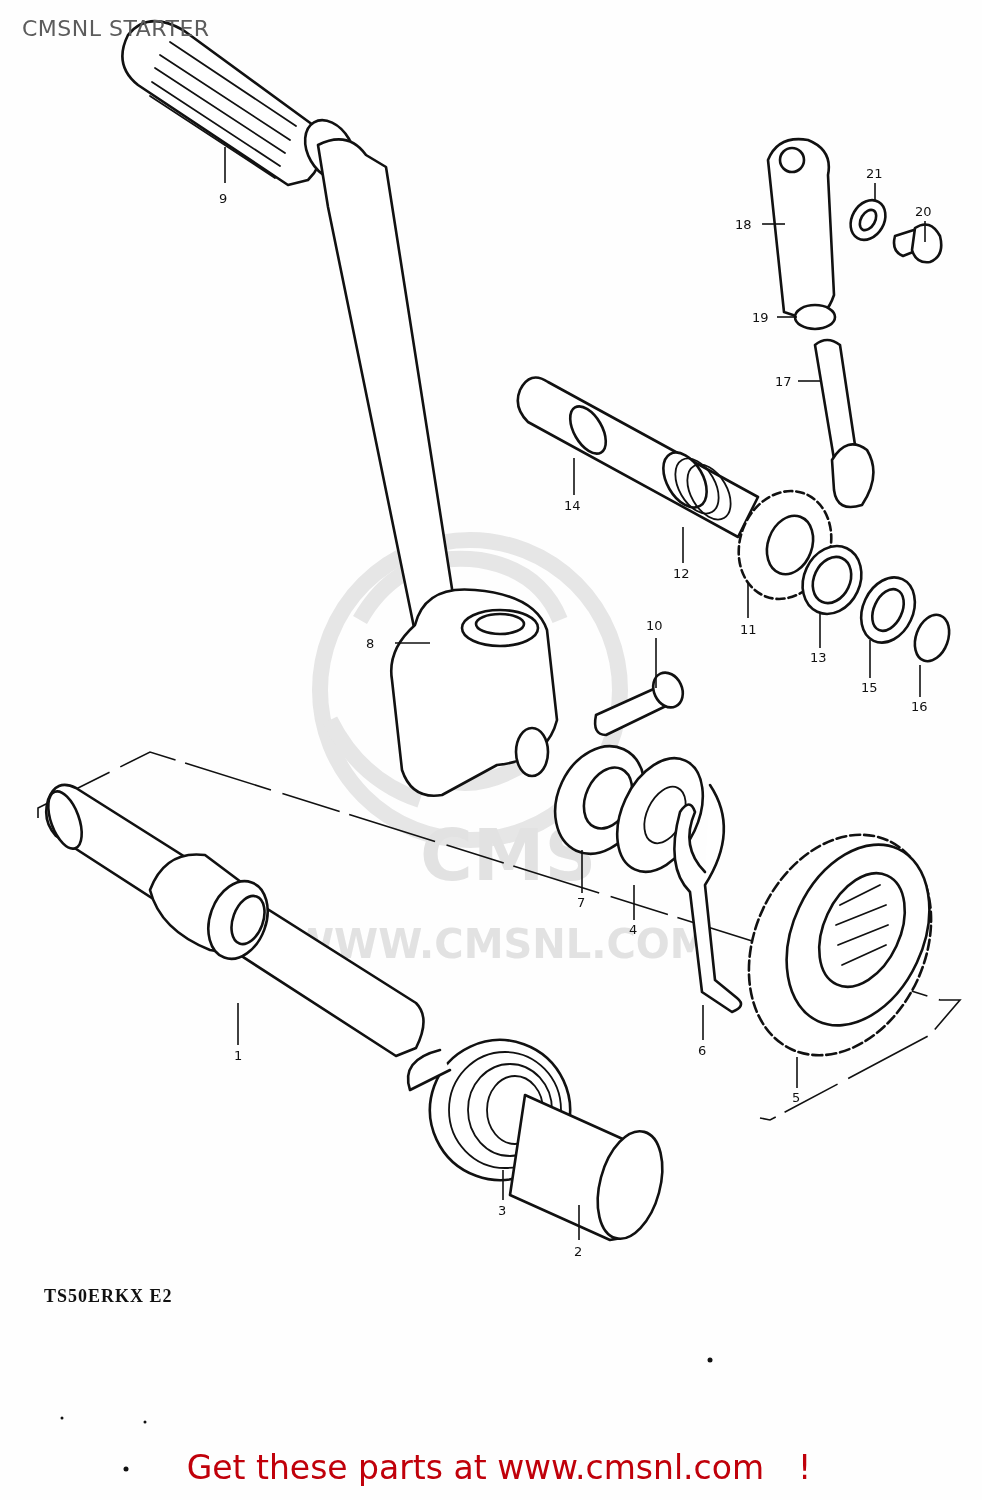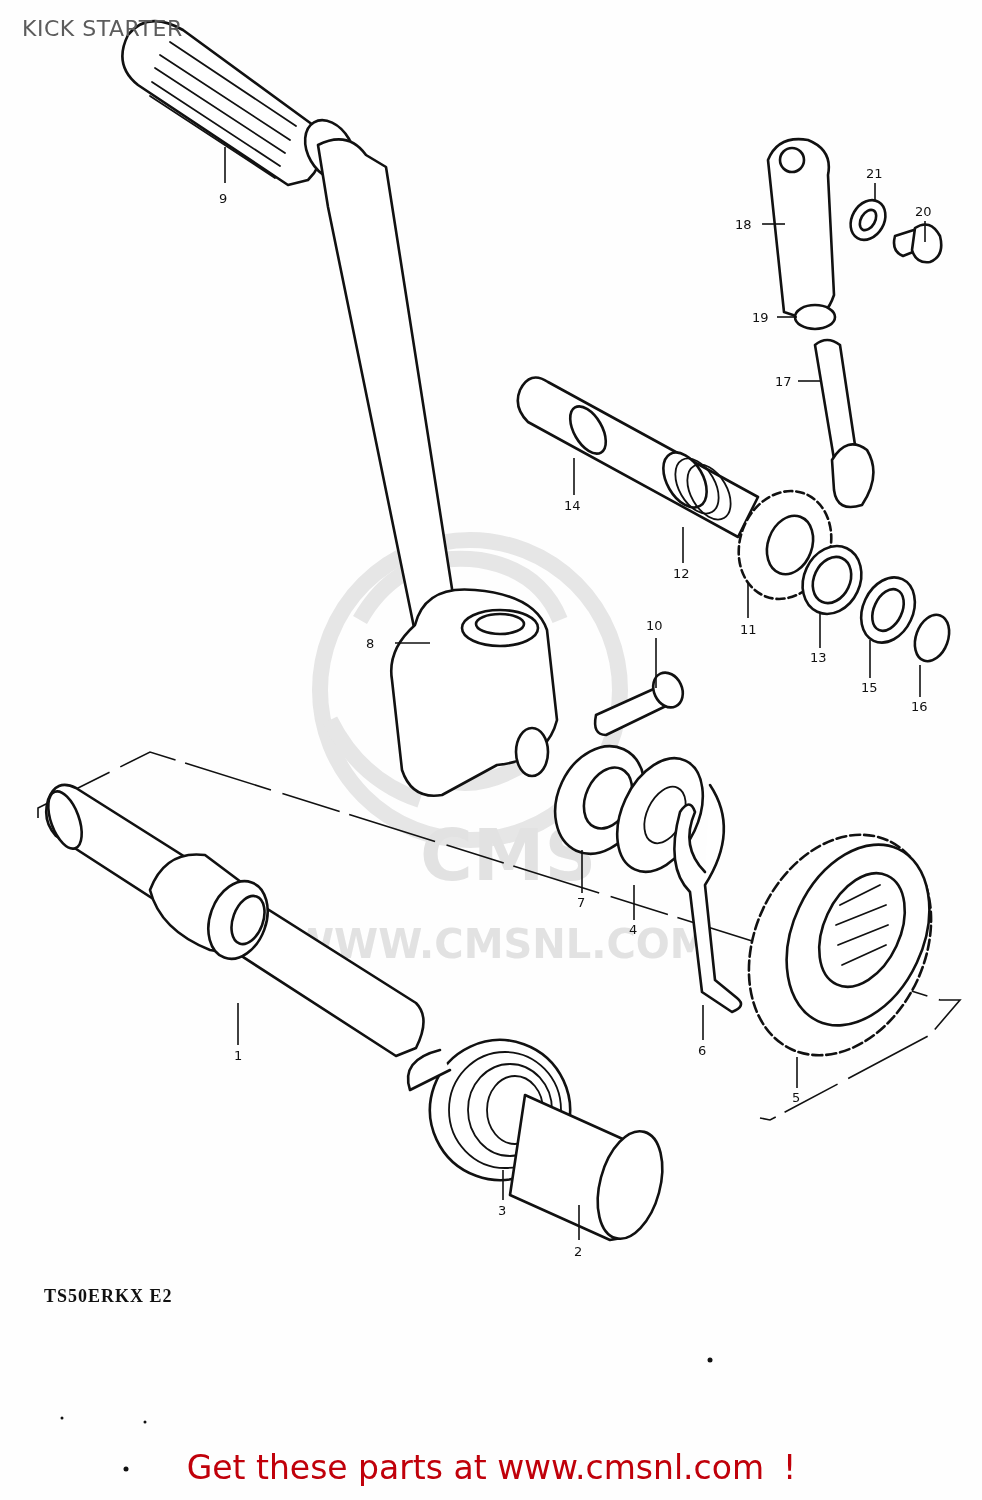--- a/index.html
+++ b/index.html
@@ -13,21 +13,21 @@
   .part { fill:#fff; stroke:#111; stroke-width:2.6; stroke-linejoin:round; stroke-linecap:round; }
   .thin { fill:none; stroke:#111; stroke-width:1.8; stroke-linecap:round; }
   .leader { stroke:#111; stroke-width:1.6; fill:none; }
   .dash { stroke:#111; stroke-width:1.6; fill:none; stroke-dasharray:90 12 60 10; }
   .wm { fill:none; stroke:#e6e6e6; stroke-width:16; }
   .wmtext { fill:#e2e2e2; font-family:"DejaVu Sans", sans-serif; font-weight:bold; }
 </style>
 </head>
 <body>
 
-<div class="title">KICK STARTER</div>
+<div class="title">CMSNL STARTER</div>
 
 <svg class="diagram" viewBox="0 0 982 1500" xmlns="http://www.w3.org/2000/svg">
 
   <g>
     <circle class="wm" cx="470" cy="690" r="150"></circle>
     <path class="wm" d="M360 620 q40 -70 120 -60 q60 10 80 60"></path>
     <path class="wm" d="M330 720 q30 60 90 80 M420 770 q50 30 110 -10"></path>
     <text class="wmtext" x="420" y="880" font-size="72">CMS</text>
     <text class="wmtext" x="290" y="958" font-size="40">WWW.CMSNL.COM</text>
   </g>
@@ -208,14 +208,14 @@
     <circle cx="710" cy="1360" r="2.5" fill="#111"></circle>
     <circle cx="62" cy="1418" r="1.5" fill="#111"></circle>
     <circle cx="145" cy="1422" r="1.5" fill="#111"></circle>
     <circle cx="126" cy="1469" r="2.5" fill="#111"></circle>
   </g>
 </svg>
 
 <div class="model-code">TS50ERKX E2</div>
 
 <a class="footer-link">
-  <span style="margin:1px">Get these parts at www.cmsnl.com</span><span>!</span>
+  <span style="margin:16px">Get these parts at www.cmsnl.com</span><span>!</span>
 </a>
 
 </body></html>

